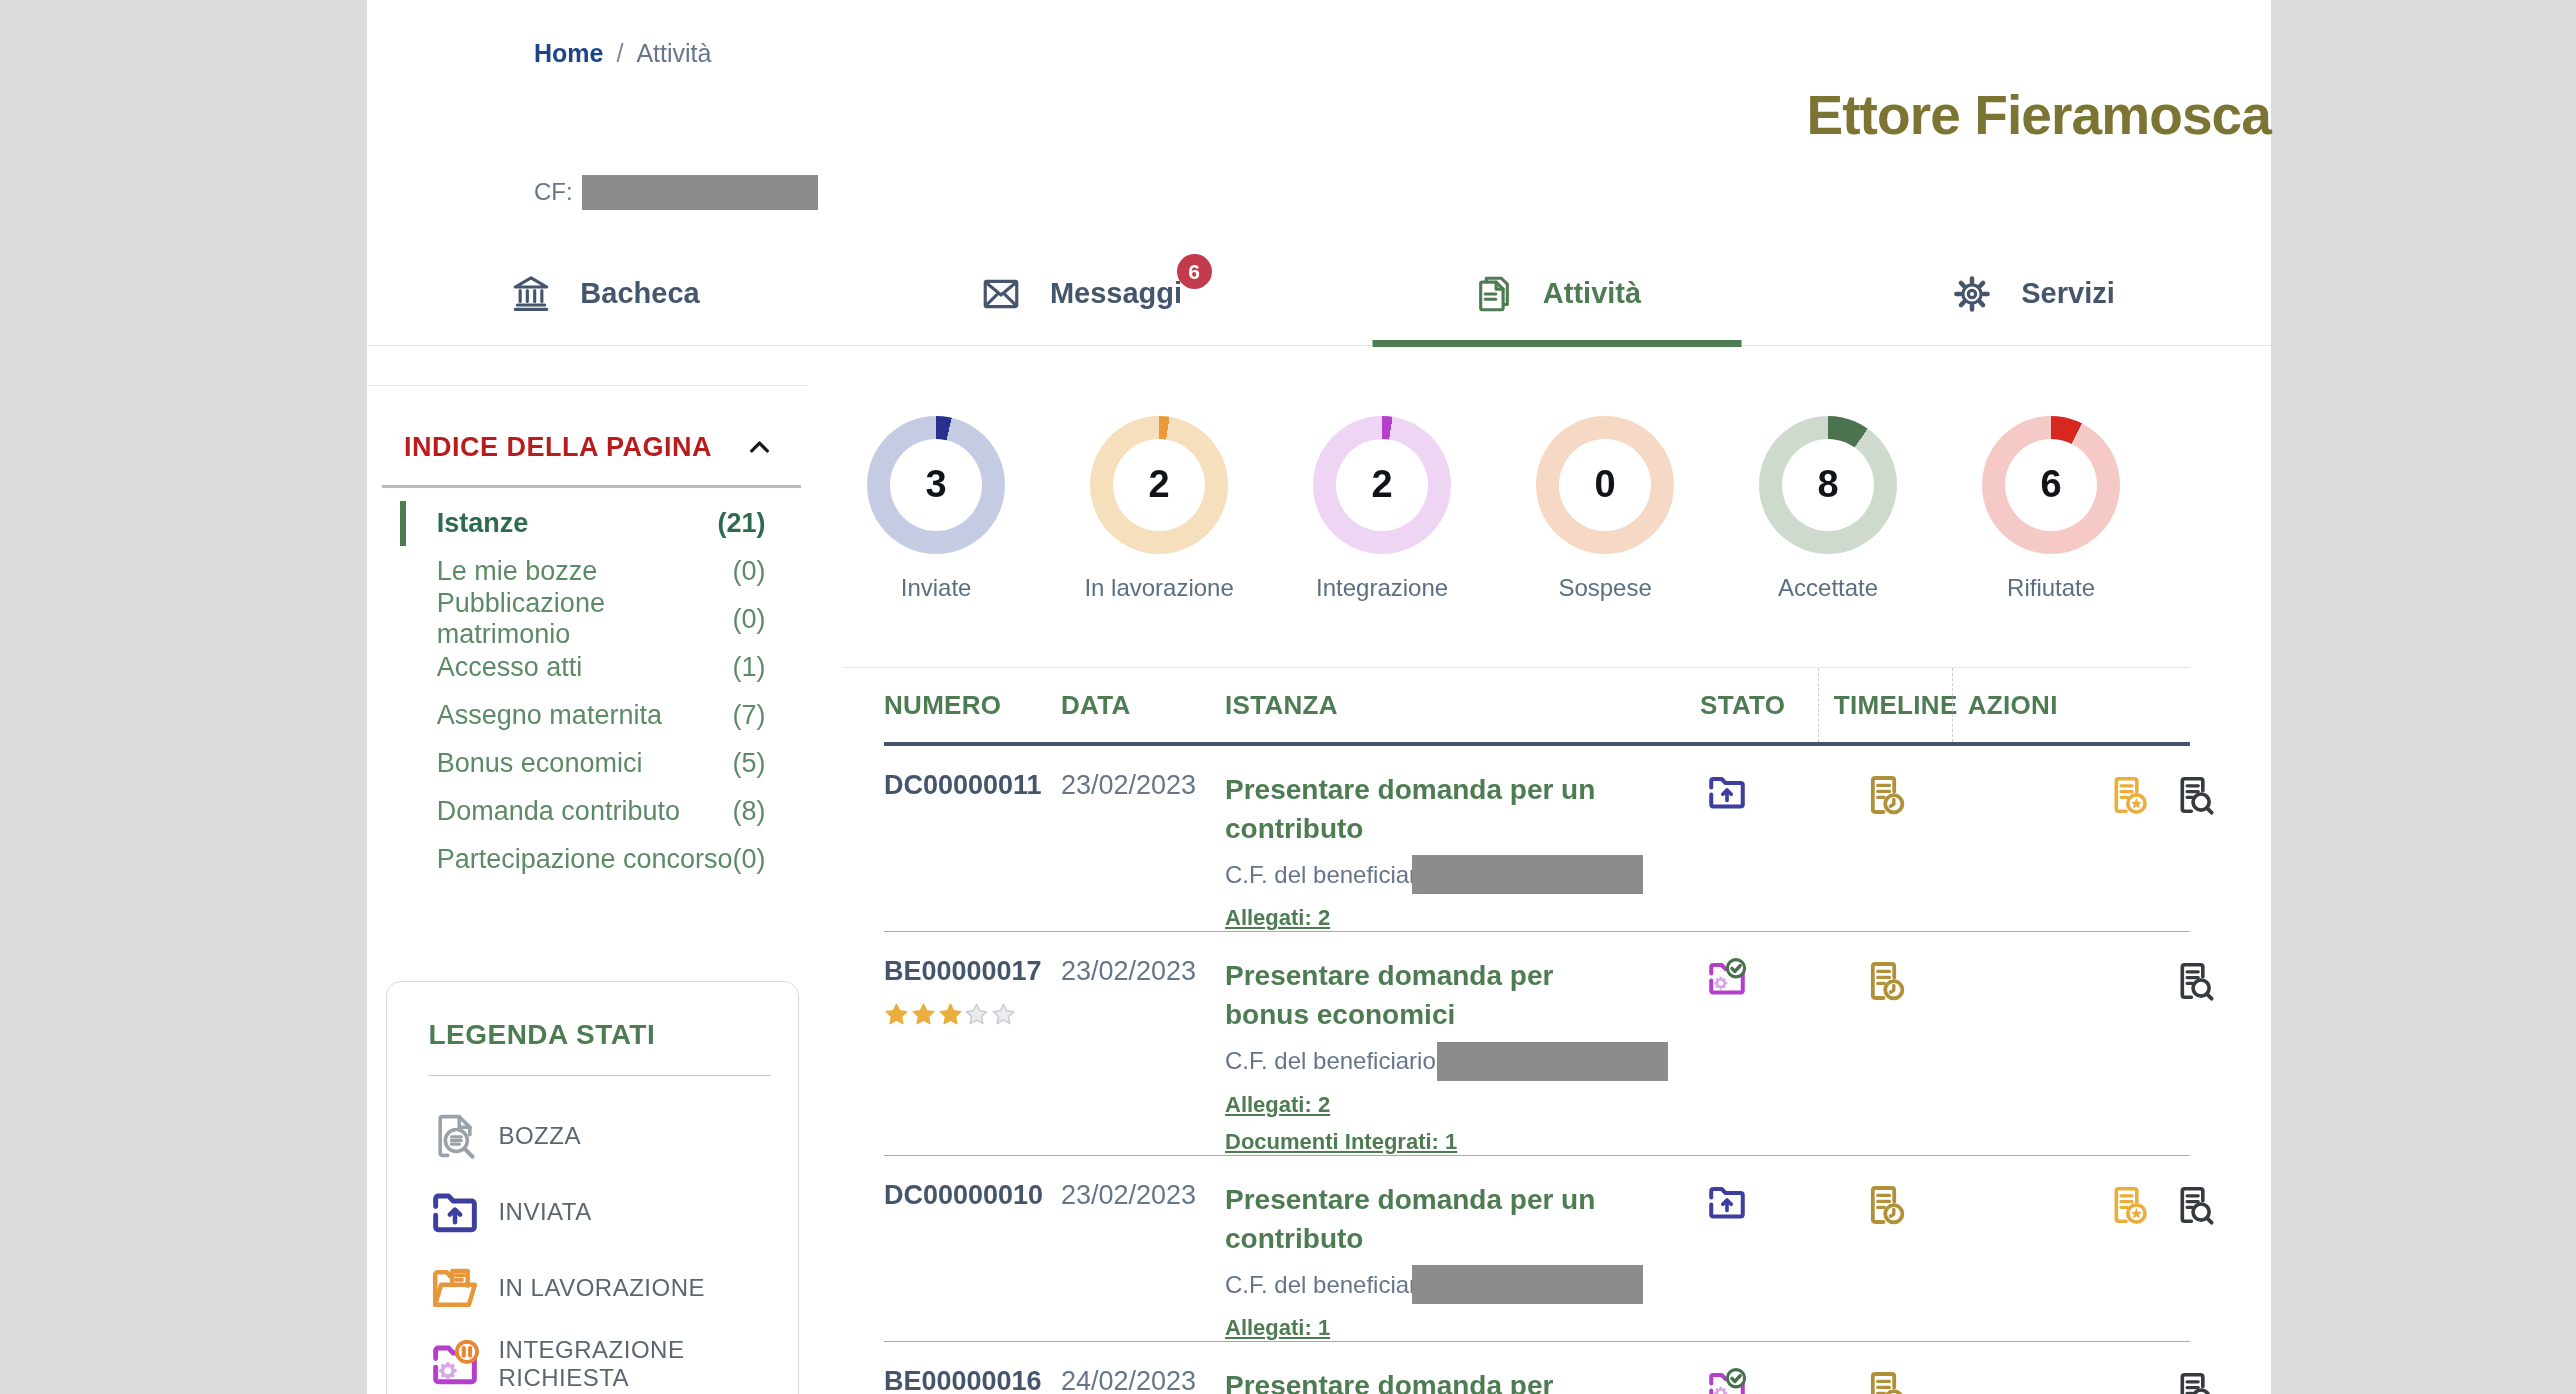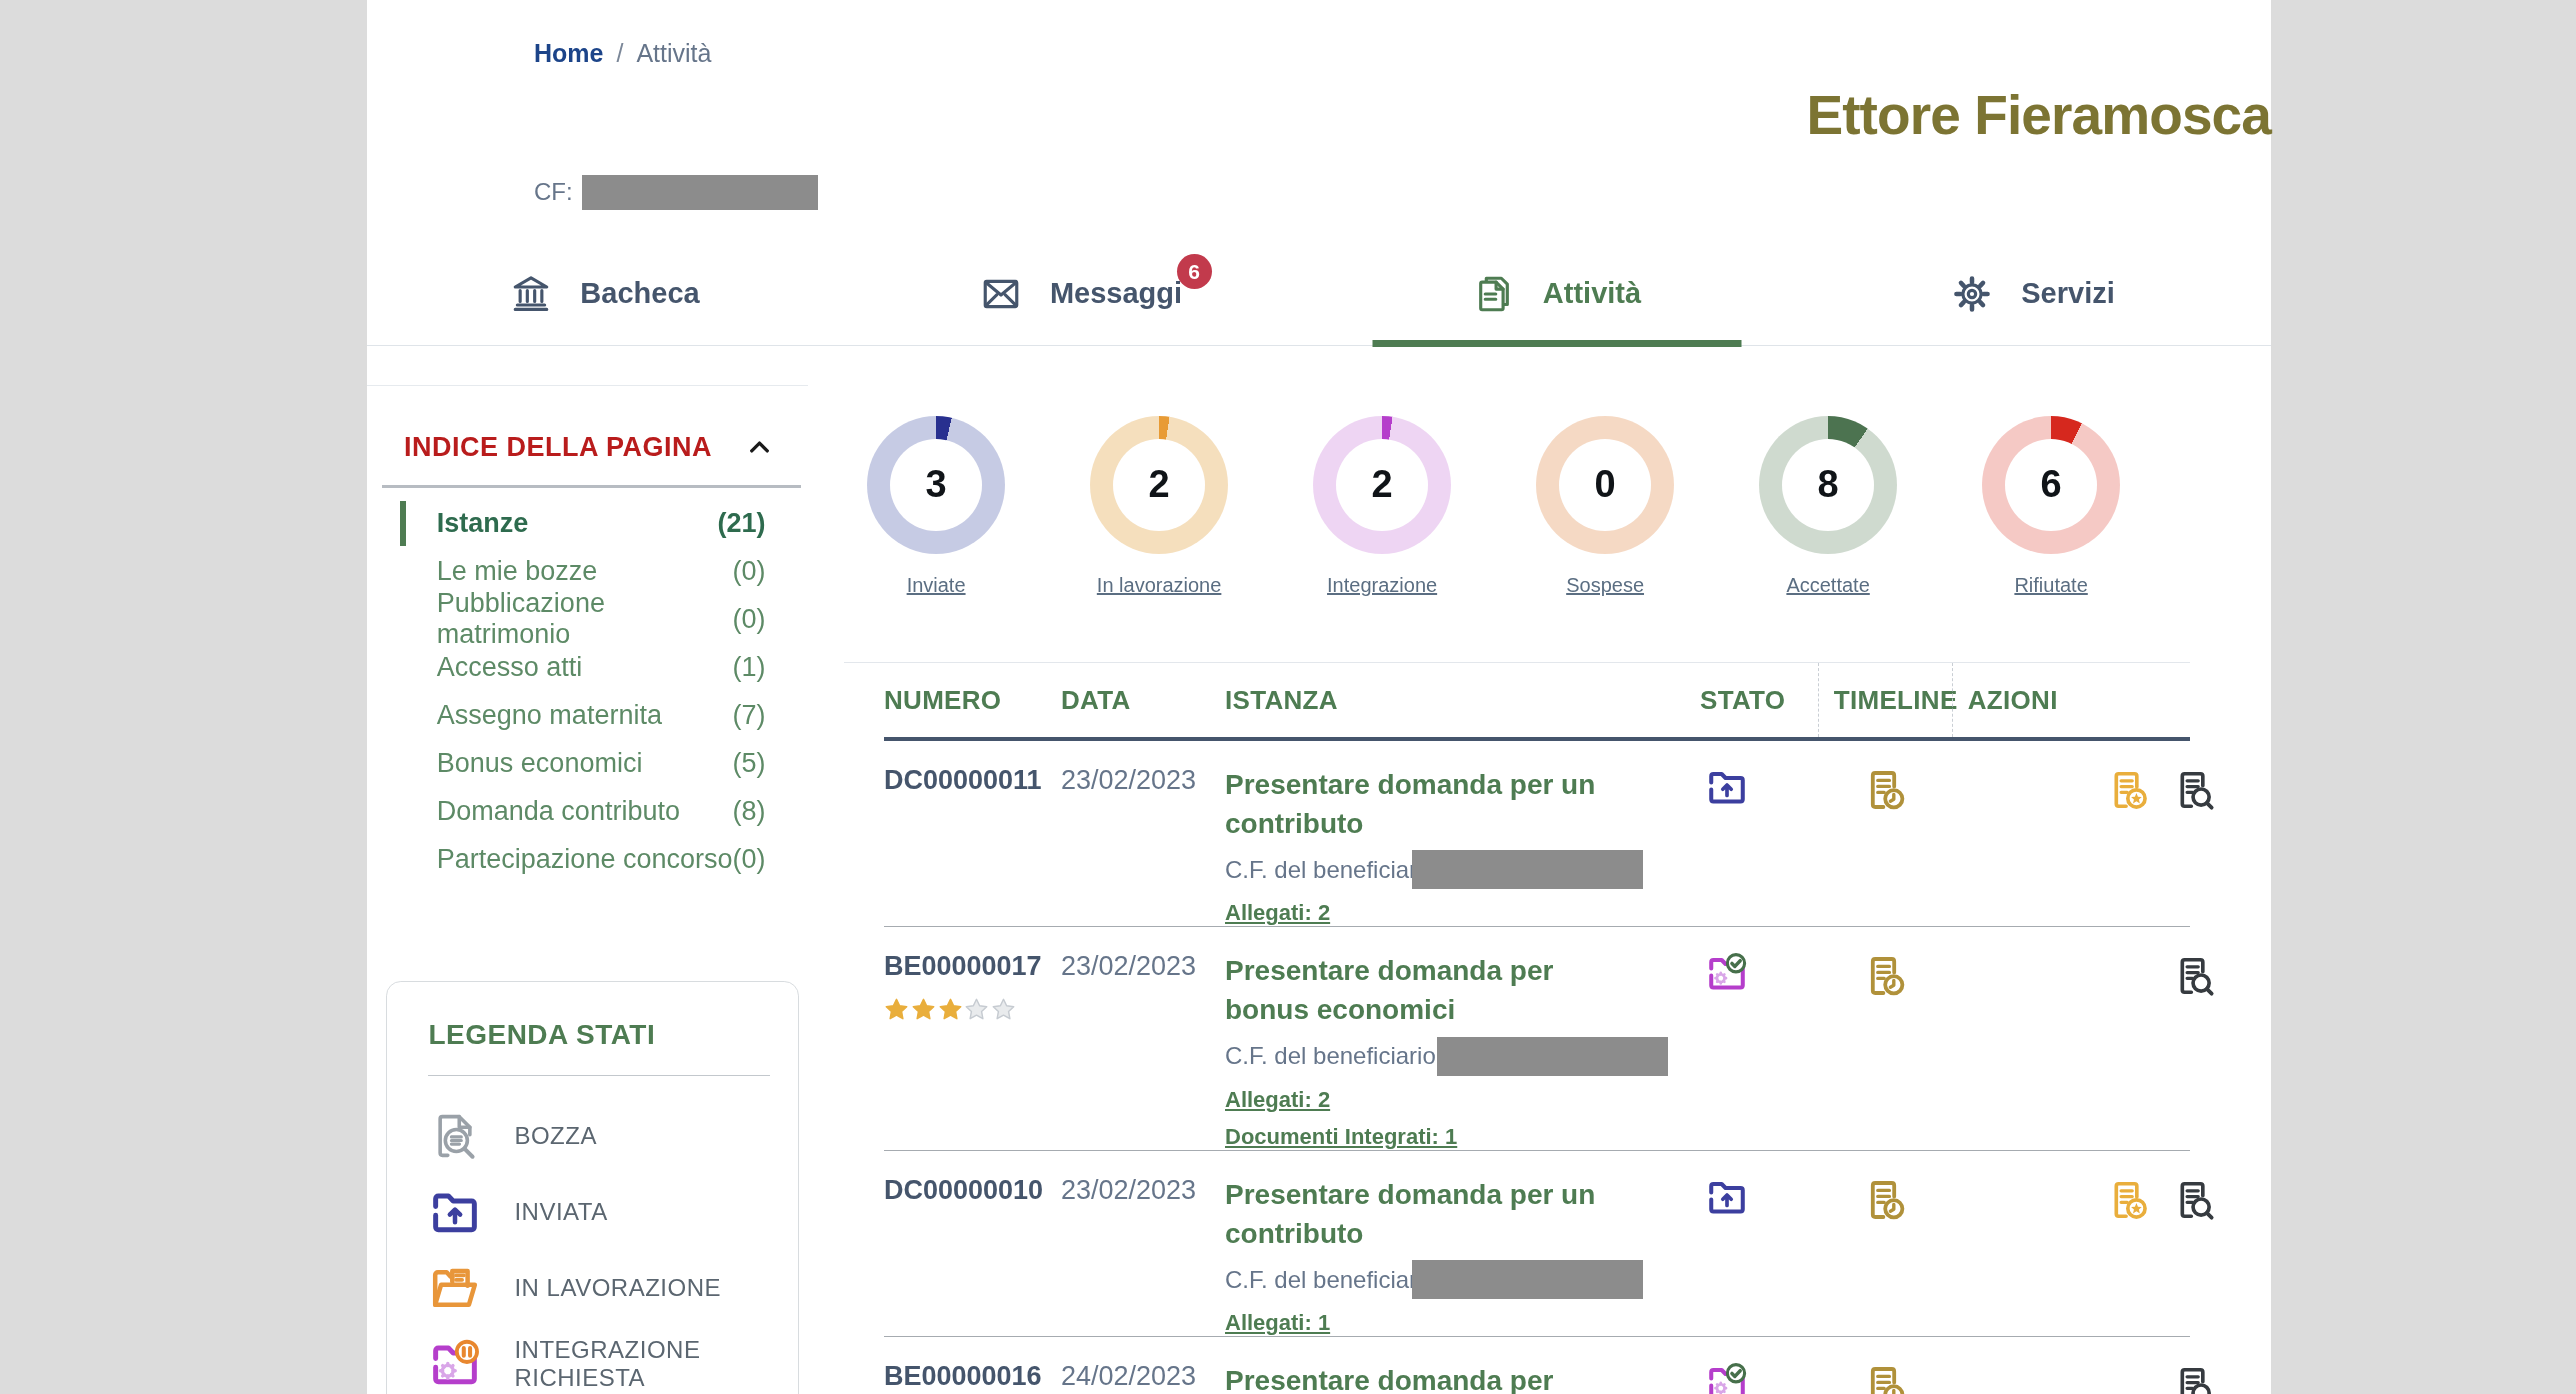--- a/index.html
+++ b/index.html
@@ -45,31 +45,31 @@
   .side-list{margin:11px 37px 0 14.8px;list-style:none;}
   .side-item{position:relative;display:flex;align-items:center;height:48px;padding:0 5.5px 0 55px;font-size:27px;color:var(--green-item);cursor:pointer;}
   .side-item .cnt{margin-left:auto;}
   .side-item.active{font-weight:bold;color:var(--green-dark);}
   .side-item.active::before{content:"";position:absolute;left:18.5px;top:1.8px;bottom:1.8px;width:5.5px;background:var(--green);}
 
   .legend-card{margin:98px 9.2px 0 19.4px;width:413px;height:517px;border:1.8px solid #d8dcdf;border-radius:14.8px;padding:37px 28px 0 41px;}
   .legend-title{font-size:28px;font-weight:bold;color:var(--green);letter-spacing:0.5px;}
   .legend-divider{height:0.9px;background:#c3c8cd;margin-top:24px;}
   .legend-list{margin-top:22px;}
-  .legend-item{display:flex;align-items:center;gap:32px;height:76px;}
+  .legend-item{display:flex;align-items:center;gap:16px;height:76px;}
   .legend-item .licon{width:54px;height:54px;flex:none;}
   .legend-item .llabel{font-size:24px;color:#5b6670;letter-spacing:0.5px;}
 
   
   .main{flex:1;min-width:0;}
   .donut-row{display:flex;margin:70px 0 0 16.6px;}
   .donut-box{width:223px;display:flex;flex-direction:column;align-items:center;}
   .donut{width:138px;height:138px;border-radius:50%;display:flex;align-items:center;justify-content:center;}
   .donut-hole{width:92px;height:92px;border-radius:50%;background:#fff;display:flex;align-items:center;justify-content:center;font-size:38px;font-weight:600;color:#101418;}
-  .donut-label{margin-top:20.3px;font-size:20px;color:var(--label-gray);text-decoration:underline;}
+  .donut-label{margin-top:20.3px;font-size:24px;color:var(--label-gray);}
 
   
   .tbl{margin:65px 0 0 36px;width:1346px;border-top:1.8px solid #e3e7ec;}
   .trow{display:grid;grid-template-columns:177px 164px 475px 118px 134px 278px;margin-left:40px;}
   .thead{height:78px;border-bottom:4.6px solid var(--slate);}
   .th{font-size:26px;font-weight:bold;color:var(--green);letter-spacing:0.3px;display:flex;align-items:center;}
   .c5,.c6{border-left:0.9px dashed var(--dash);}
   .th.c5,.th.c6{padding-left:14.8px;}
   .r{border-bottom:1.8px solid var(--row-line);}
   .r:last-child{border-bottom:none;}

